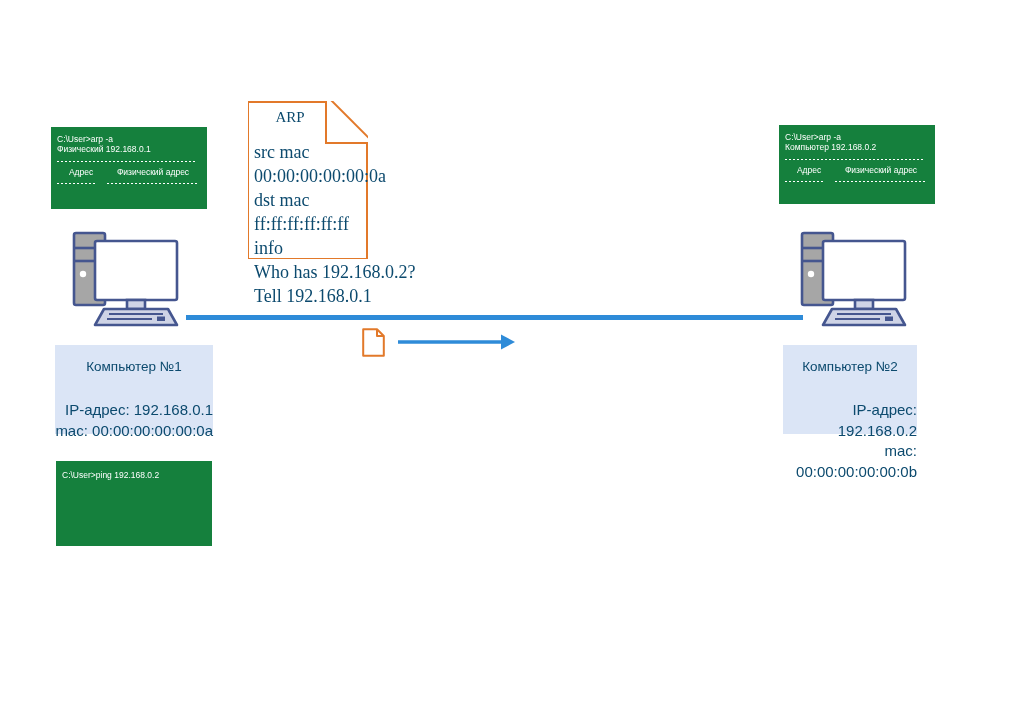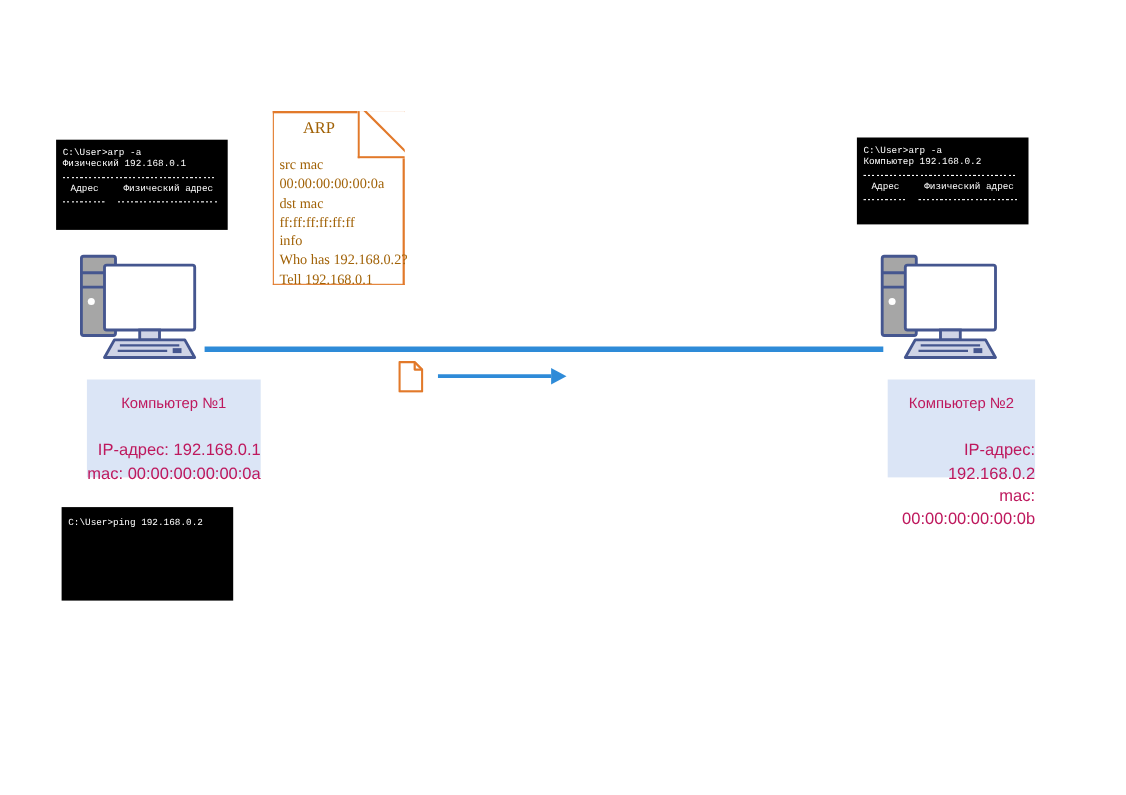--- a/index.html
+++ b/index.html
@@ -12,23 +12,23 @@
     width: 1024px;
     height: 723px;
     background: #ffffff;
     overflow: hidden;
     font-family: "Liberation Sans", sans-serif;
   }
 
   
   .terminal {
     position: absolute;
-    background: #000000;
+    background: #15803d;
     color: #ffffff;
-    font-family: Liberation Mono, monospace;
+    font-family: Liberation Sans, sans-serif;
     overflow: hidden;
   }
   .term-line {
     white-space: pre;
     line-height: 1.18;
   }
   .dash-row {
     display: flex;
     gap: 10px;
     margin-top: 1px;
@@ -46,21 +46,21 @@
 
   
   .arp-doc {
     position: absolute;
     left: 248px;
     top: 101px;
     width: 120px;
     height: 158px;
     box-sizing: border-box;
     font-family: "Liberation Serif", serif;
-    color: #a16207;
+    color: #0c4a6e;
   }
   .arp-shape {
     position: absolute;
     inset: 0;
     background: #ffffff;
     border: 1.6px solid #e2792a;
     border-right: none;
     box-sizing: border-box;
   }
   .arp-right-edge {
@@ -120,21 +120,21 @@
     top: 8px;
     width: 84px;
     text-align: center;
     font-size: 15px;
   }
   .arp-body {
     position: absolute;
     left: 6px;
     top: 40px;
     right: 4px;
-    font-size: 13px;
+    font-size: 18px;
     line-height: 1.33;
   }
   .arp-body div { white-space: nowrap; }
 
   
   .computer {
     position: absolute;
     width: 124px;
     height: 104px;
   }
@@ -161,23 +161,22 @@
     top: 331px;
     width: 118px;
     height: 22px;
   }
 
   
   .infobox {
     position: absolute;
     background: #dbe5f6;
     box-sizing: border-box;
-    color: #be185d;
+    color: #0c4a6e;
     font-family: "Liberation Sans", sans-serif;
-    margin-left: 24px;
   }
   .infobox .title {
     position: absolute;
     left: 0;
     right: 0;
     top: 14px;
     text-align: center;
     font-size: 13.5px;
   }
   .infobox .details {

